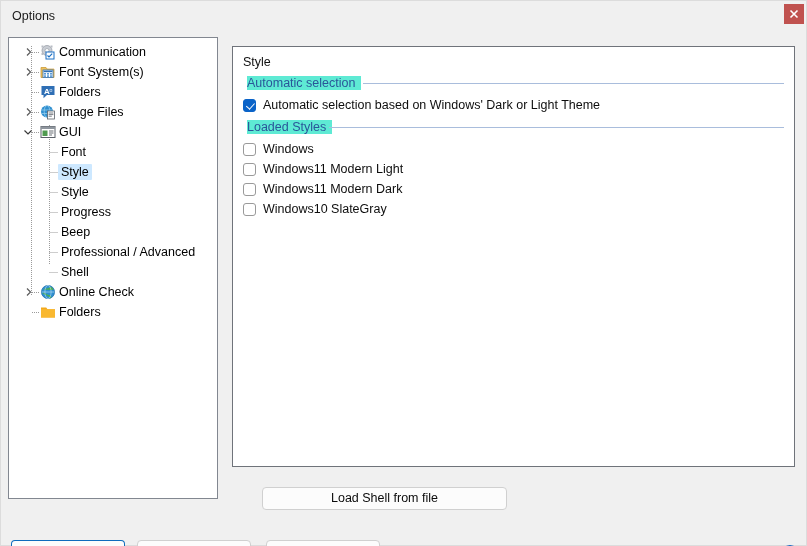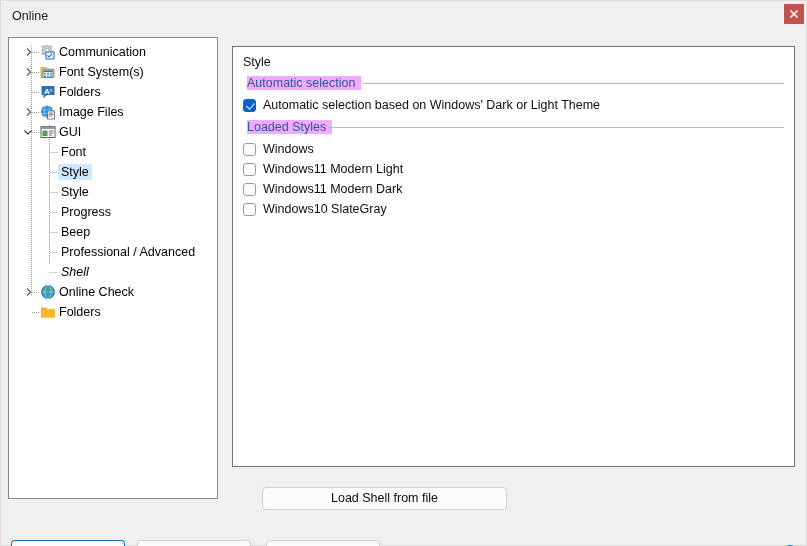--- a/index.html
+++ b/index.html
@@ -127,21 +127,21 @@
   #style-panel-title {
     position: absolute;
     left: 10px; top: 8px;
     font-size: 12.5px;
     color: #101010;
   }
   .sect-title {
     position: absolute;
     font-size: 12.5px;
     color: #2a5699;
-    background: #f0abfc;
+    background: #5eead4;
     padding-right: 6px;
   }
   .sect-line {
     position: absolute;
     height: 1px;
     background: #a9bddc;
   }
   .cb-row {
     position: absolute;
     left: 10px;
@@ -226,21 +226,21 @@
     font-weight: bold;
     font-family: "Liberation Sans", sans-serif;
   }
 </style>
 </head>
 <body>
 
 <div id="window">
 
   <div id="titlebar">
-    <div id="title-text">Online</div>
+    <div id="title-text">Options</div>
     <div id="close-button">
       <svg width="20" height="20" viewBox="0 0 20 20">
         <path d="M6.5 6.5 L13.5 13.5 M13.5 6.5 L6.5 13.5" stroke="#ffffff" stroke-width="1.6" fill="none"></path>
       </svg>
     </div>
   </div>
 
   <div id="client">
 
     <div id="tree-panel">
@@ -347,21 +347,21 @@
       <div class="tree-row" style="top:204px;">
         <div class="dashh" style="left:40px; top:10px; width:9px;"></div>
         <div class="tree-label" style="left:52px;">Professional / Advanced</div>
       </div>
 
       <div class="tree-row" style="top:184px;">
         <div class="dashh" style="left:40px; top:10px; width:9px;"></div>
         <div class="tree-label" style="left:52px;">Beep</div>
       </div>
 
-      <div class="tree-row" style="top:224px;font-style:italic;">
+      <div class="tree-row" style="top:224px;">
         <div class="dashh" style="left:40px; top:10px; width:9px;"></div>
         <div class="tree-label" style="left:52px;">Shell</div>
       </div>
 
       <div class="tree-row" style="top:244px;">
         <div class="dashh" style="left:22px; top:10px; width:8px;"></div>
         <svg class="chev" style="left:15px;" viewBox="0 0 10 10">
           <path d="M3 1.5 L6.5 5 L3 8.5" stroke="#5a5a5a" stroke-width="1.2" fill="none"></path>
         </svg>
         <svg class="tree-icon" style="left:31px;" viewBox="0 0 16 16">

